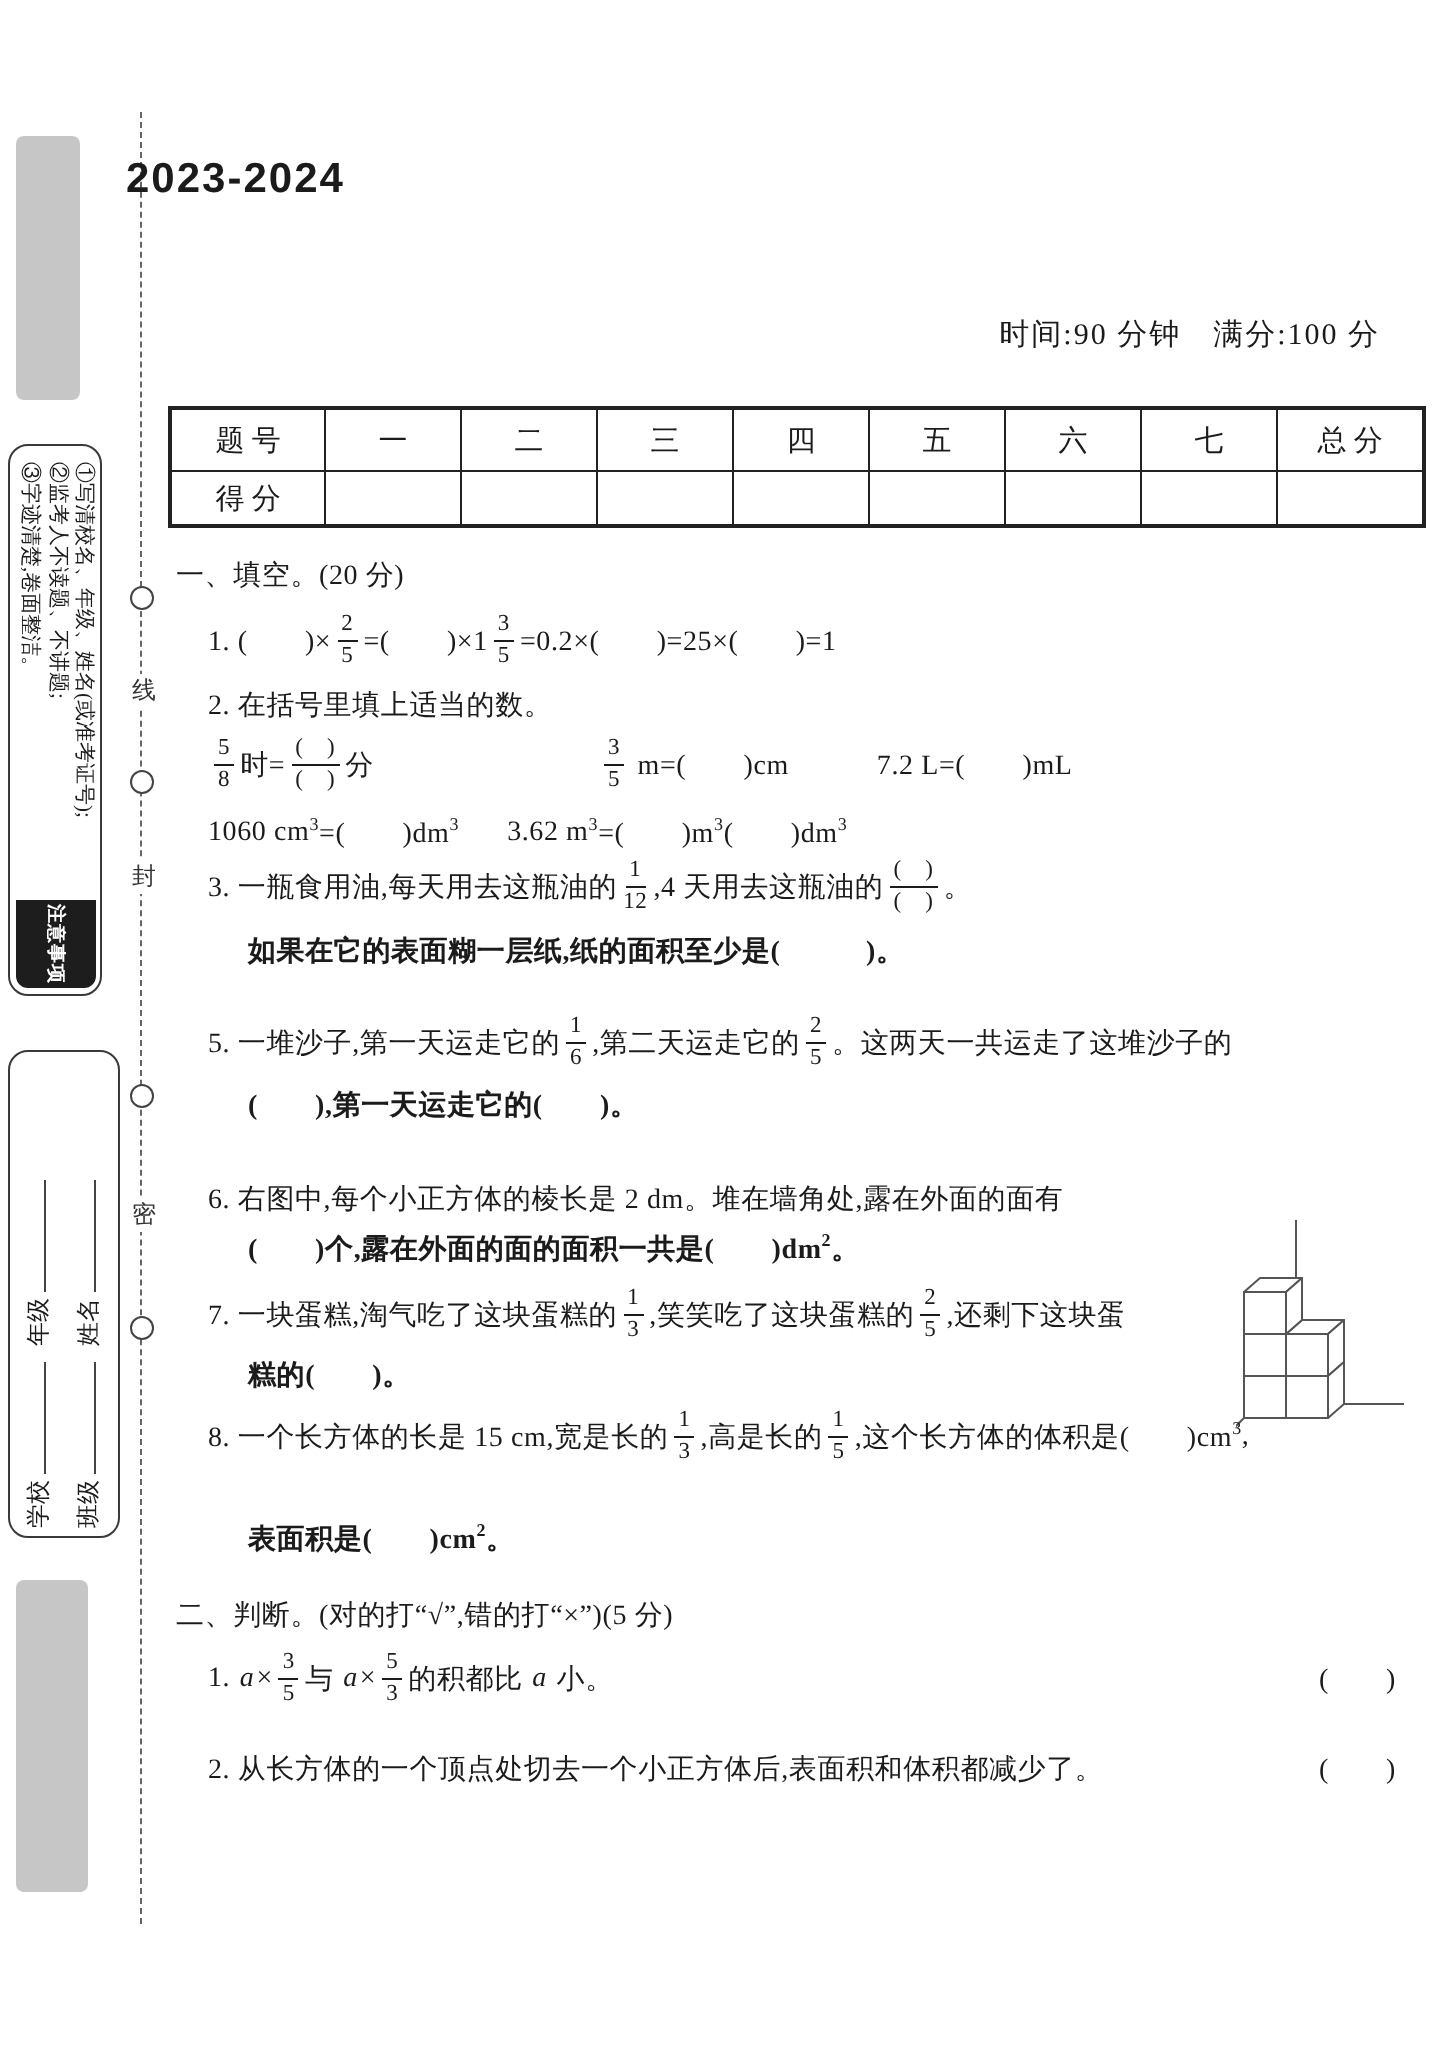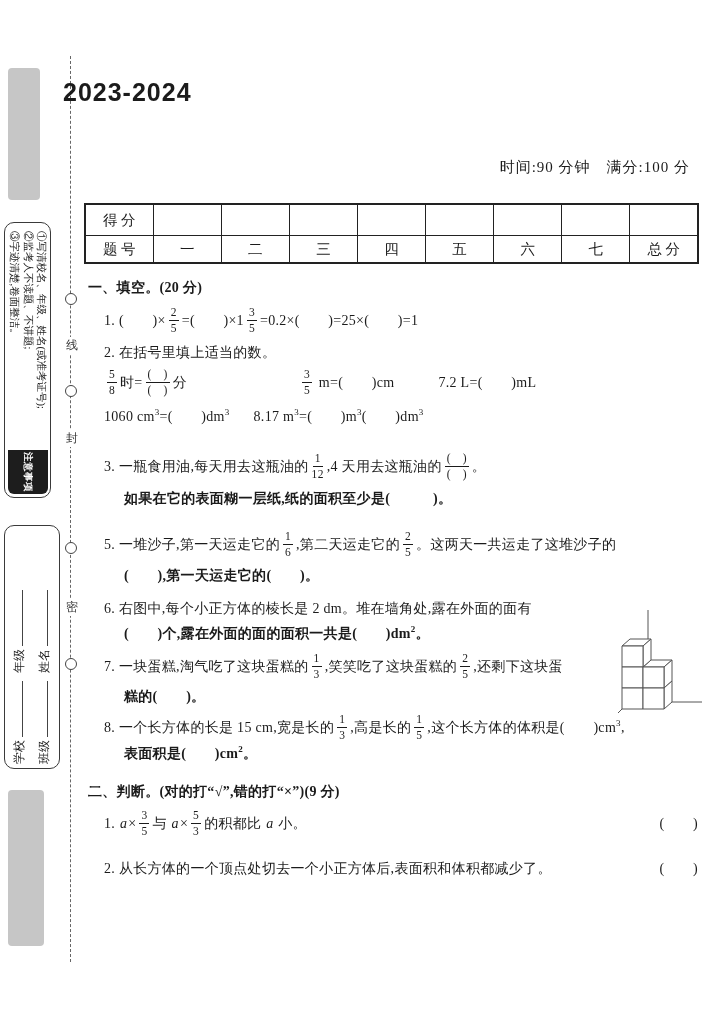--- a/index.html
+++ b/index.html
@@ -19,34 +19,34 @@
   .notice-lines{flex:1;font-size:10.5px;line-height:13.5px;padding-left:5px;white-space:nowrap;}
   .notice-label{width:44px;height:40px;background:#1d1d1d;color:#fff;font-weight:bold;
                 font-size:9.5px;display:flex;align-items:center;justify-content:center;
                 border-radius:0 6px 6px 0;letter-spacing:.5px;}
   .student-inner{width:236px;height:50px;transform:translate(-50%,-50%) rotate(-90deg);
                  font-size:12px;line-height:25px;white-space:nowrap;padding-left:2px;}
   .sblank{display:inline-block;width:56px;border-bottom:1px solid #444;height:12px;
           margin:0 8px 0 3px;}
   
   .title{position:absolute;left:63px;top:78px;font-family:"Liberation Sans","DejaVu Sans",sans-serif;
-         font-weight:bold;font-size:25px;letter-spacing:1px;z-index:3;}
+         font-weight:bold;font-size:21px;letter-spacing:1px;z-index:3;}
   .meta{position:absolute;right:34px;top:158px;font-size:15px;letter-spacing:1px;}
   
   table.score{position:absolute;left:84px;top:203px;border-collapse:collapse;
               border:2px solid #222;table-layout:fixed;width:615px;}
   table.score td{border:1px solid #222;text-align:center;font-size:14.5px;padding:0;}
   table.score tr:first-child td{height:30px;}
   table.score tr:last-child td{height:26px;}
   
   .questions{position:absolute;left:0;top:270px;width:724px;box-sizing:border-box;
              padding:0 26px 0 88px;font-size:14px;letter-spacing:.3px;z-index:1;}
   .line{display:flex;align-items:center;white-space:pre;min-height:22px;margin-top:8px;}
   .line .t{display:inline-block;}
-  .heading{font-weight:bold;}
+  .heading{font-weight:normal;}
   .item{padding-left:16px;}
   .cont{padding-left:36px;font-weight:bold;}
   .justify{justify-content:space-between;}
   .fr{display:inline-flex;flex-direction:column;align-items:center;margin:0 3px;line-height:1;}
   .fr .n{font-size:11.5px;padding:0 2px 1.5px;border-bottom:1px solid #1b1b1b;}
   .fr .d{font-size:11.5px;padding-top:1.5px;}
   .sup{font-size:9px;position:relative;top:-5px;}
   .it{font-style:italic;padding:0 1px;}
   .gap{display:inline-block;height:1px;}
   .gap-lg{width:112px;}.gap-md{width:44px;}.gap-sm{width:24px;}
@@ -89,61 +89,61 @@
   </div>
 
   <div class="gray-block" style="left:8px;top:790px;width:36px;height:156px;"></div>
 
   <div class="title">2023-2024</div>
   <div class="meta">时间:90 分钟　满分:100 分</div>
 
   <table class="score">
     <tbody>
       <tr>
+          <td style="width: 76px;">题 号</td>
+          <td style="width: 67px;">一</td>
+          <td style="width: 67px;">二</td>
+          <td style="width: 67px;">三</td>
+          <td style="width: 67px;">四</td>
+          <td style="width: 67px;">五</td>
+          <td style="width: 67px;">六</td>
+          <td style="width: 67px;">七</td>
+          <td style="width: 72px;">总 分</td>
+        </tr>
+      <tr>
           <td>得 分</td>
           <td></td>
           <td></td>
           <td></td>
           <td></td>
           <td></td>
           <td></td>
           <td></td>
           <td></td>
         </tr>
-      <tr>
-          <td style="width: 76px;">题 号</td>
-          <td style="width: 67px;">一</td>
-          <td style="width: 67px;">二</td>
-          <td style="width: 67px;">三</td>
-          <td style="width: 67px;">四</td>
-          <td style="width: 67px;">五</td>
-          <td style="width: 67px;">六</td>
-          <td style="width: 67px;">七</td>
-          <td style="width: 72px;">总 分</td>
-        </tr>
     </tbody>
   </table>
 
   <div class="questions">
     <div class="line heading" style="margin-top:7px">一、填空。(20 分)</div>
     <div class="line item"><span class="t">1. (　　)×</span><span class="fr"><span class="n">2</span><span class="d">5</span></span><span class="t">=(　　)×1</span><span class="fr"><span class="n">3</span><span class="d">5</span></span><span class="t">=0.2×(　　)=25×(　　)=1</span></div>
     <div class="line item"><span class="t">2. 在括号里填上适当的数。</span></div>
     <div class="line item" style="margin-top:5px"><span class="fr"><span class="n">5</span><span class="d">8</span></span><span class="t">时=</span><span class="fr"><span class="n">(　)</span><span class="d">(　)</span></span><span class="t">分</span><span class="gap gap-lg"></span><span class="fr"><span class="n">3</span><span class="d">5</span></span><span class="t"> m=(　　)cm</span><span class="gap gap-md"></span><span class="t">7.2 L=(　　)mL</span></div>
-    <div class="line item" style="margin-top:10px"><span class="t">1060 cm</span><span class="sup">3</span><span class="t">=(　　)dm</span><span class="sup">3</span><span class="gap gap-sm"></span><span class="t">8.17 m</span><span class="sup">3</span><span class="t">=(　　)m</span><span class="sup">3</span><span class="t">(　　)dm</span><span class="sup">3</span></div>
-    <div class="line item" style="margin-top:25px"><span class="t">3. 一瓶食用油,每天用去这瓶油的</span><span class="fr"><span class="n">1</span><span class="d">12</span></span><span class="t">,4 天用去这瓶油的</span><span class="fr"><span class="n">(　)</span><span class="d">(　)</span></span><span class="t">。</span></div>
+    <div class="line item" style="margin-top:10px"><span class="t">1060 cm</span><span class="sup">3</span><span class="t">=(　　)dm</span><span class="sup">3</span><span class="gap gap-sm"></span><span class="t">3.62 m</span><span class="sup">3</span><span class="t">=(　　)m</span><span class="sup">3</span><span class="t">(　　)dm</span><span class="sup">3</span></div>
+    <div class="line item" style="margin-top:2px"><span class="t">3. 一瓶食用油,每天用去这瓶油的</span><span class="fr"><span class="n">1</span><span class="d">12</span></span><span class="t">,4 天用去这瓶油的</span><span class="fr"><span class="n">(　)</span><span class="d">(　)</span></span><span class="t">。</span></div>
     <div class="line cont"><span class="t">如果在它的表面糊一层纸,纸的面积至少是(　　　)。</span></div>
     <div class="line item" style="margin-top:21px"><span class="t">5. 一堆沙子,第一天运走它的</span><span class="fr"><span class="n">1</span><span class="d">6</span></span><span class="t">,第二天运走它的</span><span class="fr"><span class="n">2</span><span class="d">5</span></span><span class="t">。这两天一共运走了这堆沙子的</span></div>
     <div class="line cont" style="margin-top:7px"><span class="t">(　　),第一天运走它的(　　)。</span></div>
-    <div class="line item" style="margin-top:11px"><span class="t">6. 右图中,每个小正方体的棱长是 2 dm。堆在墙角处,露在外面的面有</span></div>
+    <div class="line item" style="margin-top:25px"><span class="t">6. 右图中,每个小正方体的棱长是 2 dm。堆在墙角处,露在外面的面有</span></div>
     <div class="line cont" style="margin-top:3px"><span class="t">(　　)个,露在外面的面的面积一共是(　　)dm</span><span class="sup">2</span><span class="t">。</span></div>
     <div class="line item"><span class="t">7. 一块蛋糕,淘气吃了这块蛋糕的</span><span class="fr"><span class="n">1</span><span class="d">3</span></span><span class="t">,笑笑吃了这块蛋糕的</span><span class="fr"><span class="n">2</span><span class="d">5</span></span><span class="t">,还剩下这块蛋</span></div>
     <div class="line cont" style="margin-top:6px"><span class="t">糕的(　　)。</span></div>
     <div class="line item" style="margin-top:6px"><span class="t">8. 一个长方体的长是 15 cm,宽是长的</span><span class="fr"><span class="n">1</span><span class="d">3</span></span><span class="t">,高是长的</span><span class="fr"><span class="n">1</span><span class="d">5</span></span><span class="t">,这个长方体的体积是(　　)cm</span><span class="sup">3</span><span class="t">,</span></div>
-    <div class="line cont" style="margin-top:2px"><span class="t">表面积是(　　)cm</span><span class="sup">2</span><span class="t">。</span></div>
-    <div class="line heading" style="margin-top:16px">二、判断。(对的打“√”,错的打“×”)(9 分)</div>
+    <div class="line cont" style="margin-top:27px"><span class="t">表面积是(　　)cm</span><span class="sup">2</span><span class="t">。</span></div>
+    <div class="line heading" style="margin-top:16px">二、判断。(对的打“√”,错的打“×”)(5 分)</div>
     <div class="line item justify" style="margin-top:7px">
       <span class="jtext"><span class="t">1. </span><span class="it">a</span><span class="t">×</span><span class="fr"><span class="n">3</span><span class="d">5</span></span><span class="t">与 </span><span class="it">a</span><span class="t">×</span><span class="fr"><span class="n">5</span><span class="d">3</span></span><span class="t">的积都比 </span><span class="it">a</span><span class="t"> 小。</span></span>
       <span>(　　)</span>
     </div>
     <div class="line item justify" style="margin-top:21px">
       <span class="jtext"><span class="t">2. 从长方体的一个顶点处切去一个小正方体后,表面积和体积都减少了。</span></span>
       <span>(　　)</span>
     </div>
   </div>
 

